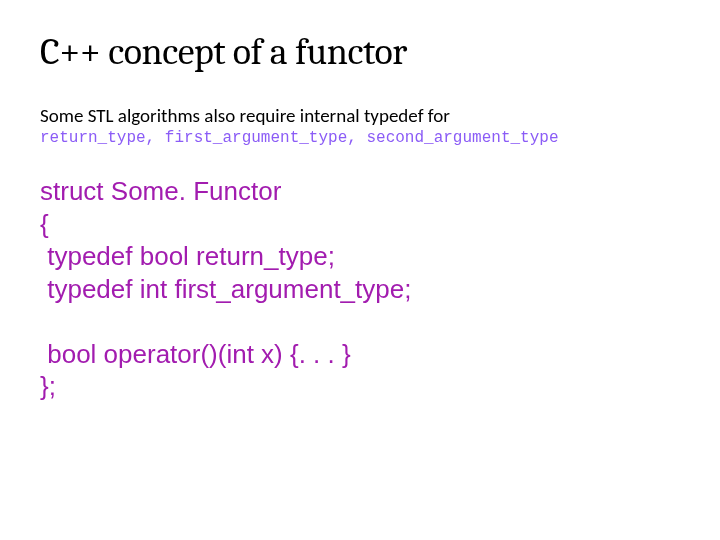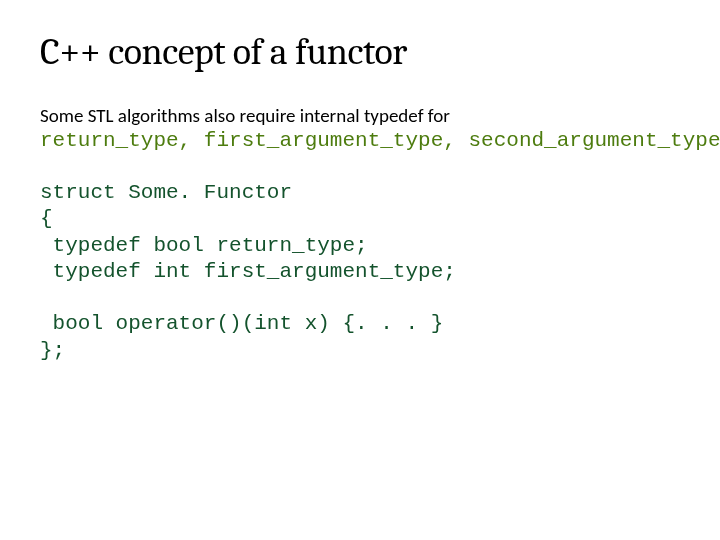--- a/index.html
+++ b/index.html
@@ -26,31 +26,31 @@
     letter-spacing: -0.5px;
   }
   .intro {
     font-size: 19px;
     font-family: "Calibri", "Arial", sans-serif;
     margin: 0 0 2px 0;
     color: #000;
   }
   .typedef-line {
     font-family: "Courier New", monospace;
-    font-size: 21px;
+    font-size: 16px;
     margin: 0 0 28px 0;
-    color: #4d7c0f;
+    color: #8b5cf6;
     white-space: pre;
   }
   .code-block {
-    font-family: Liberation Mono, monospace;
-    font-size: 21px;
+    font-family: Liberation Sans, sans-serif;
+    font-size: 26px;
     line-height: 1.25;
     white-space: pre;
-    color: #14532d;
+    color: #a21caf;
   }
 </style>
 </head>
 <body>
 
 <div class="slide">
   <h1 class="title">C++ concept of a functor</h1>
   <p class="intro">Some STL algorithms also require internal typedef for</p>
   <p class="typedef-line">return_type, first_argument_type, second_argument_type</p>
   <div class="code-block">struct Some. Functor

